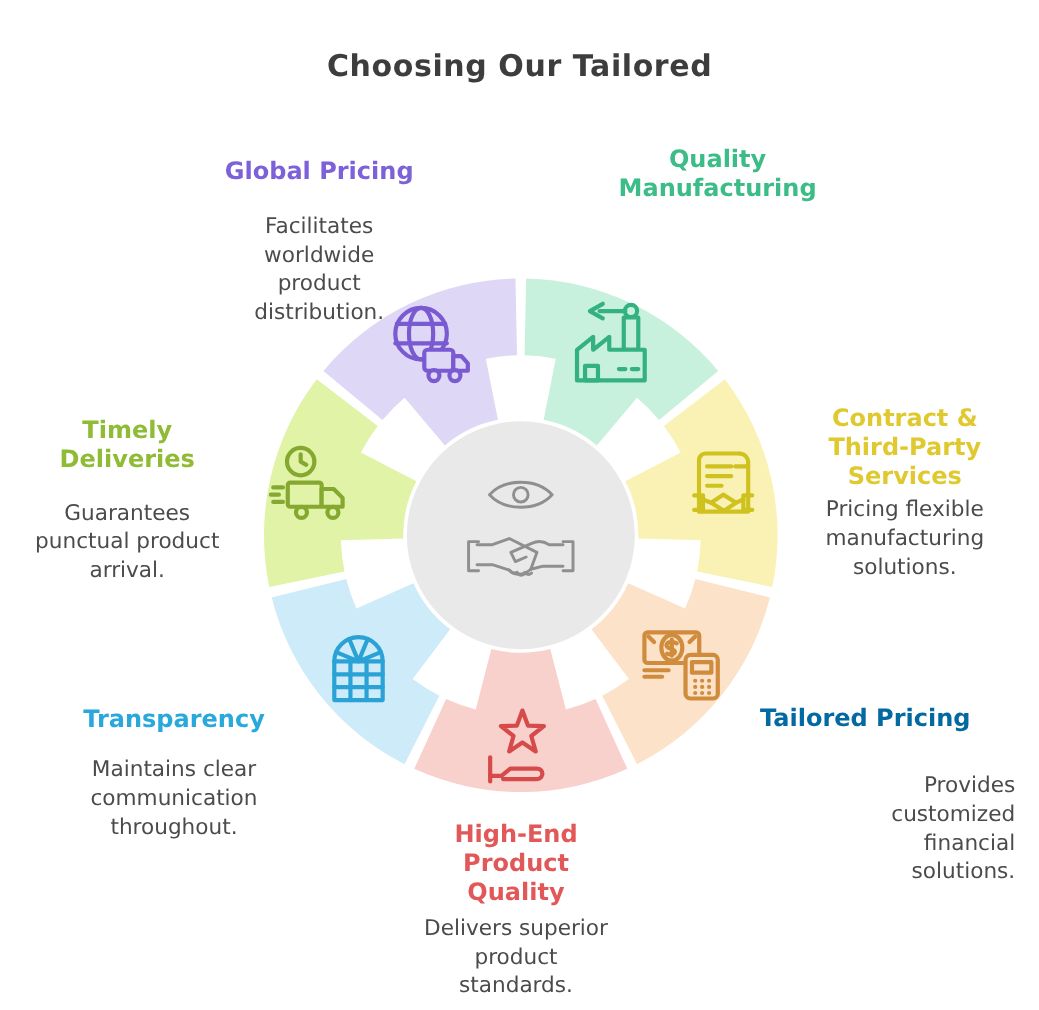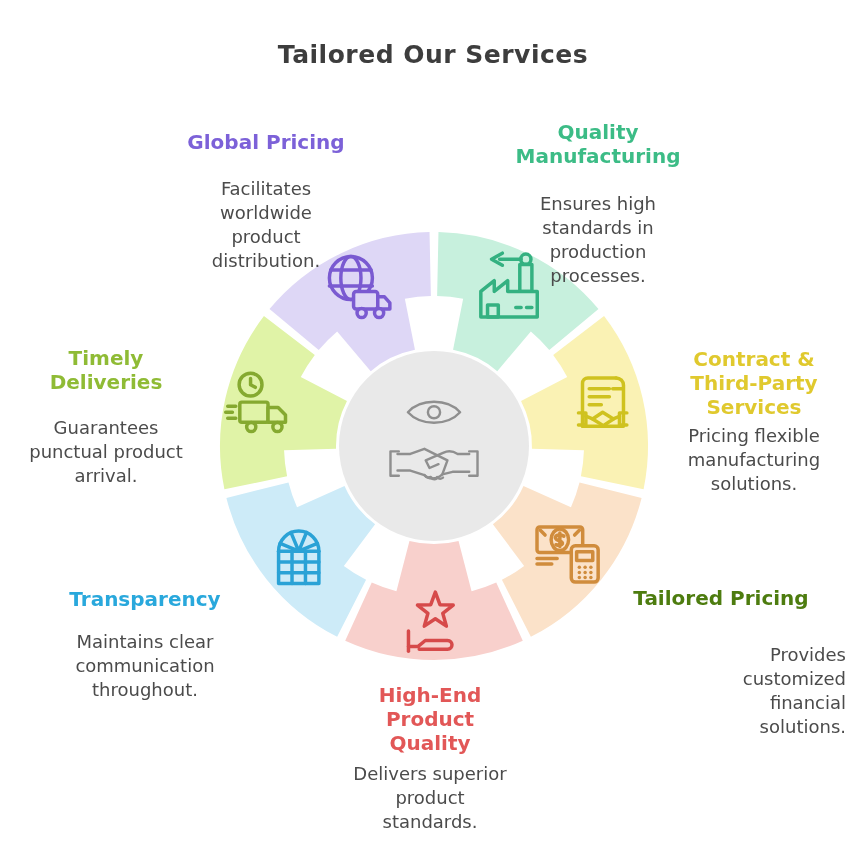--- a/index.html
+++ b/index.html
@@ -11,21 +11,21 @@
   .tblock{position:absolute;transform:translateX(-50%);text-align:center;
           white-space:pre-line;width:250px;}
   .seg-head{font-size:20px;font-weight:bold;line-height:24px;}
   .seg-desc{font-size:18px;line-height:24px;color:#4b4b4b;}
 </style>
 </head>
 <body>
 
 <div class="canvas">
 
-  <div class="title" id="page-title" style="color: rgb(61, 61, 61);">Tailored Our Services</div>
+  <div class="title" id="page-title" style="color: rgb(61, 61, 61);">Choosing Our Tailored</div>
 
   <svg class="wheel-svg" id="wheel" width="866" height="842" viewBox="0 0 866 842">
     <defs id="icon-defs">
 
       <symbol id="sym-globe-truck-icon" viewBox="0 0 64 64">
         <g stroke="currentColor" fill="none" stroke-width="2.6" stroke-linecap="round" stroke-linejoin="round">
           <circle cx="26" cy="23" r="16"></circle>
           <ellipse cx="26" cy="23" rx="7.5" ry="16"></ellipse>
           <path d="M11 17 H41 M10 29 H42"></path>
           <rect x="28" y="33" width="18" height="13" rx="2" fill="var(--segbg)"></rect>
@@ -158,37 +158,33 @@
     <div class="seg-head" style="color: rgb(124, 97, 216);">Global Pricing</div>
     <div class="seg-desc" style="margin-top: 4px; color: rgb(75, 75, 75);">Facilitates
 worldwide
 product
 distribution.</div>
   </div>
 
   <div class="tblock" style="left:598px;top:101px;">
     <div class="seg-head" style="color: rgb(60, 188, 134);">Quality
 Manufacturing</div>
-    <div class="seg-desc" style="margin-top: 5px; color: rgb(75, 75, 75);">Ensures high
-standards in
-production
-processes.</div>
   </div>
 
   <div class="tblock" style="left:754px;top:317px;width:220px;">
-    <div class="seg-head" style="color: rgb(224, 201, 46); margin-top: 11px;">Contract &amp;
+    <div class="seg-head" style="color: rgb(224, 201, 46);">Contract &amp;
 Third-Party
 Services</div>
     <div class="seg-desc" style="margin-top: -14px; color: rgb(75, 75, 75);">Pricing flexible
 manufacturing
 solutions.</div>
   </div>
 
   <div class="tblock" style="left:721px;top:567px;">
-    <div class="seg-head" style="color: #4d7c0f;">Tailored Pricing</div>
+    <div class="seg-head" style="color: #0369a1;">Tailored Pricing</div>
     <div class="seg-desc" style="margin-top: 14px; color: rgb(75, 75, 75); text-align: right;">Provides
 customized
 financial
 solutions.</div>
   </div>
 
   <div class="tblock" style="left:430px;top:664px;">
     <div class="seg-head" style="color: rgb(226, 87, 87);">High-End
 Product
 Quality</div>

